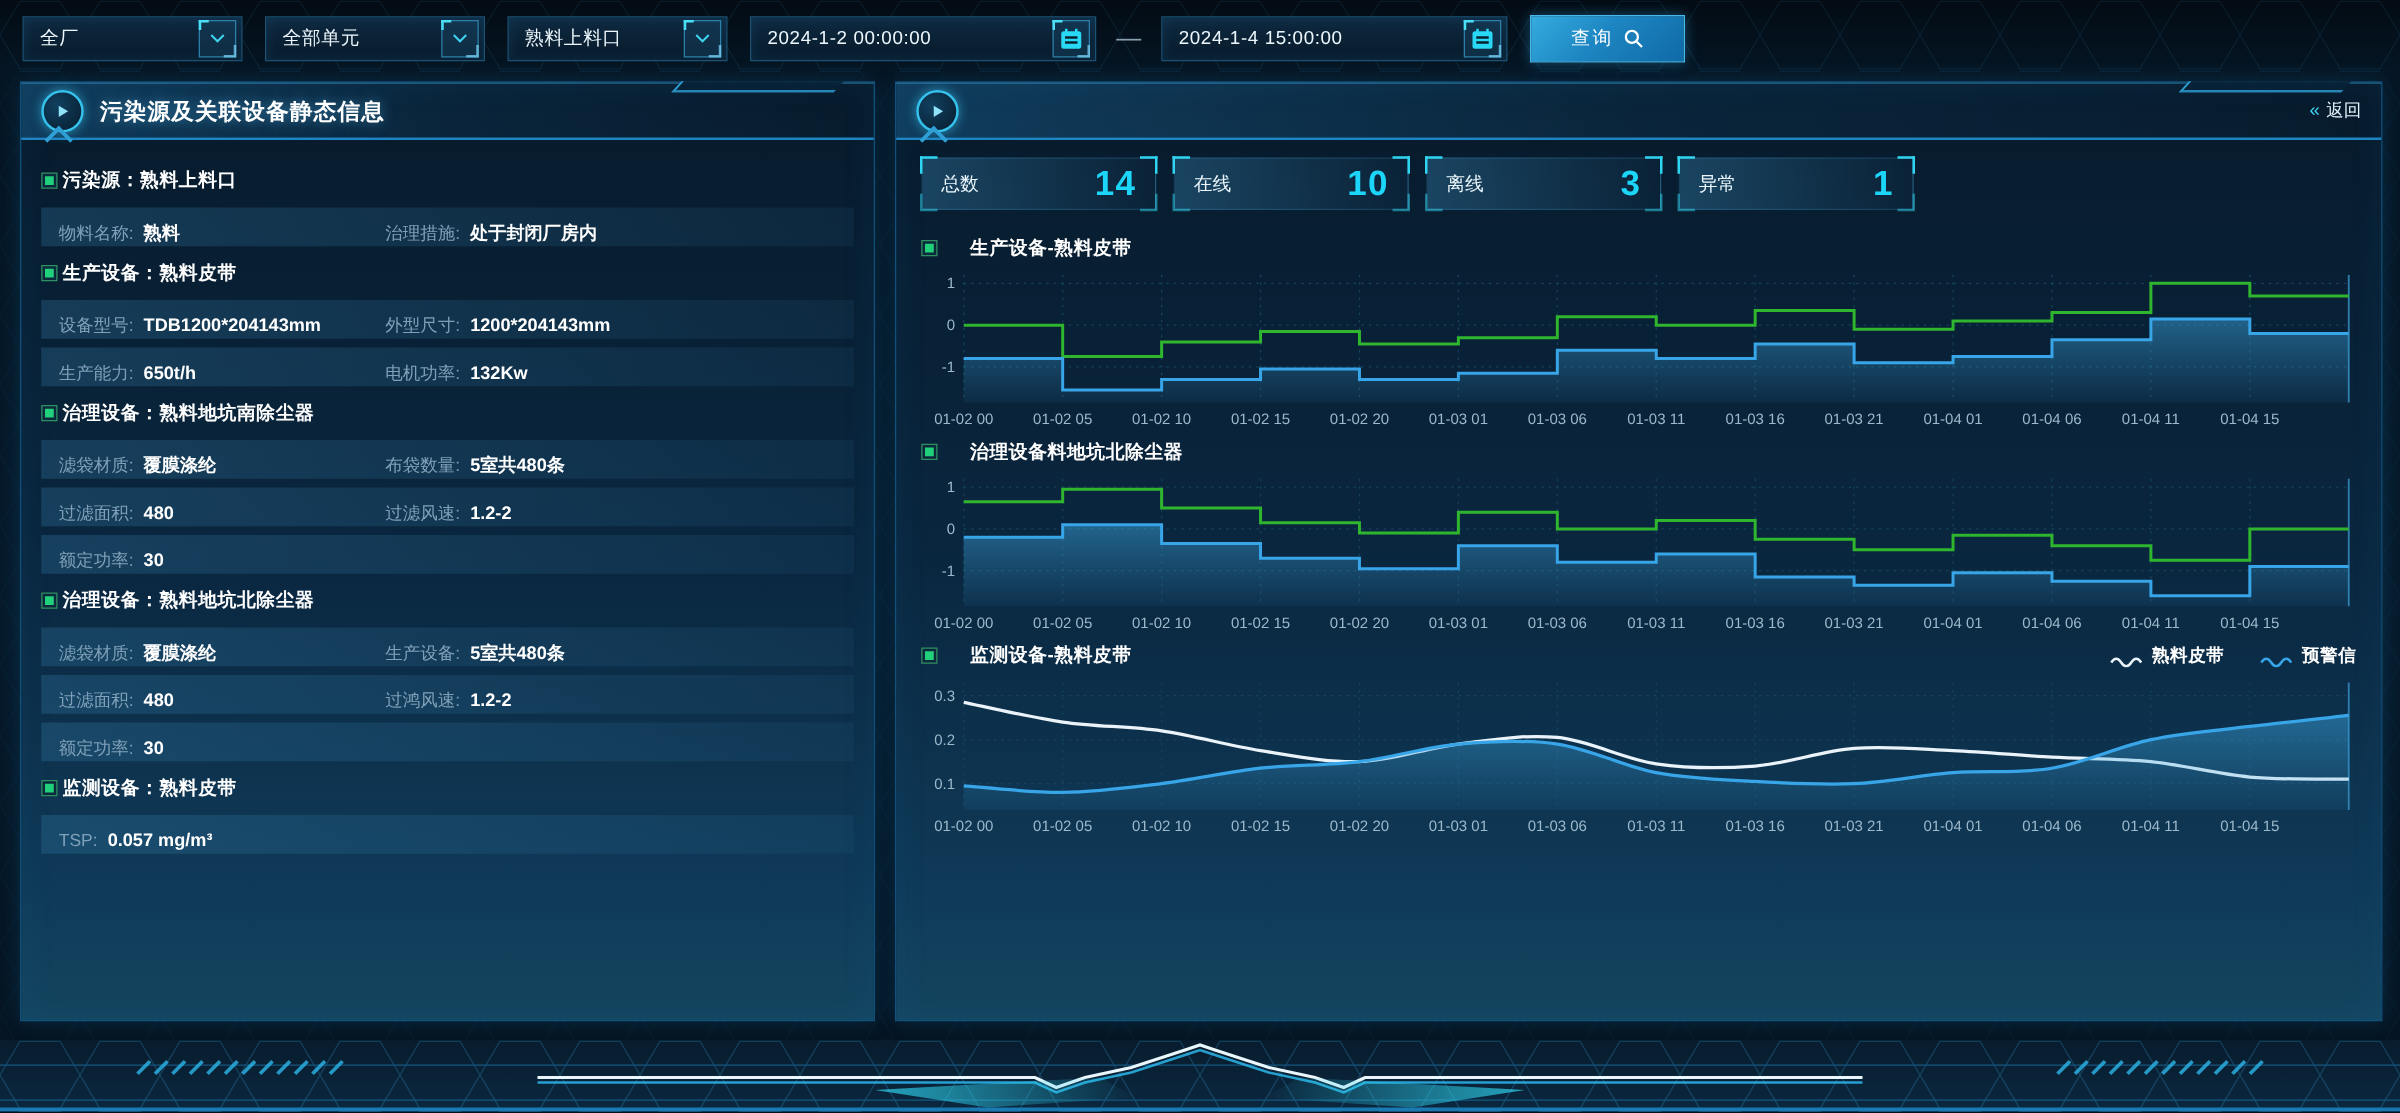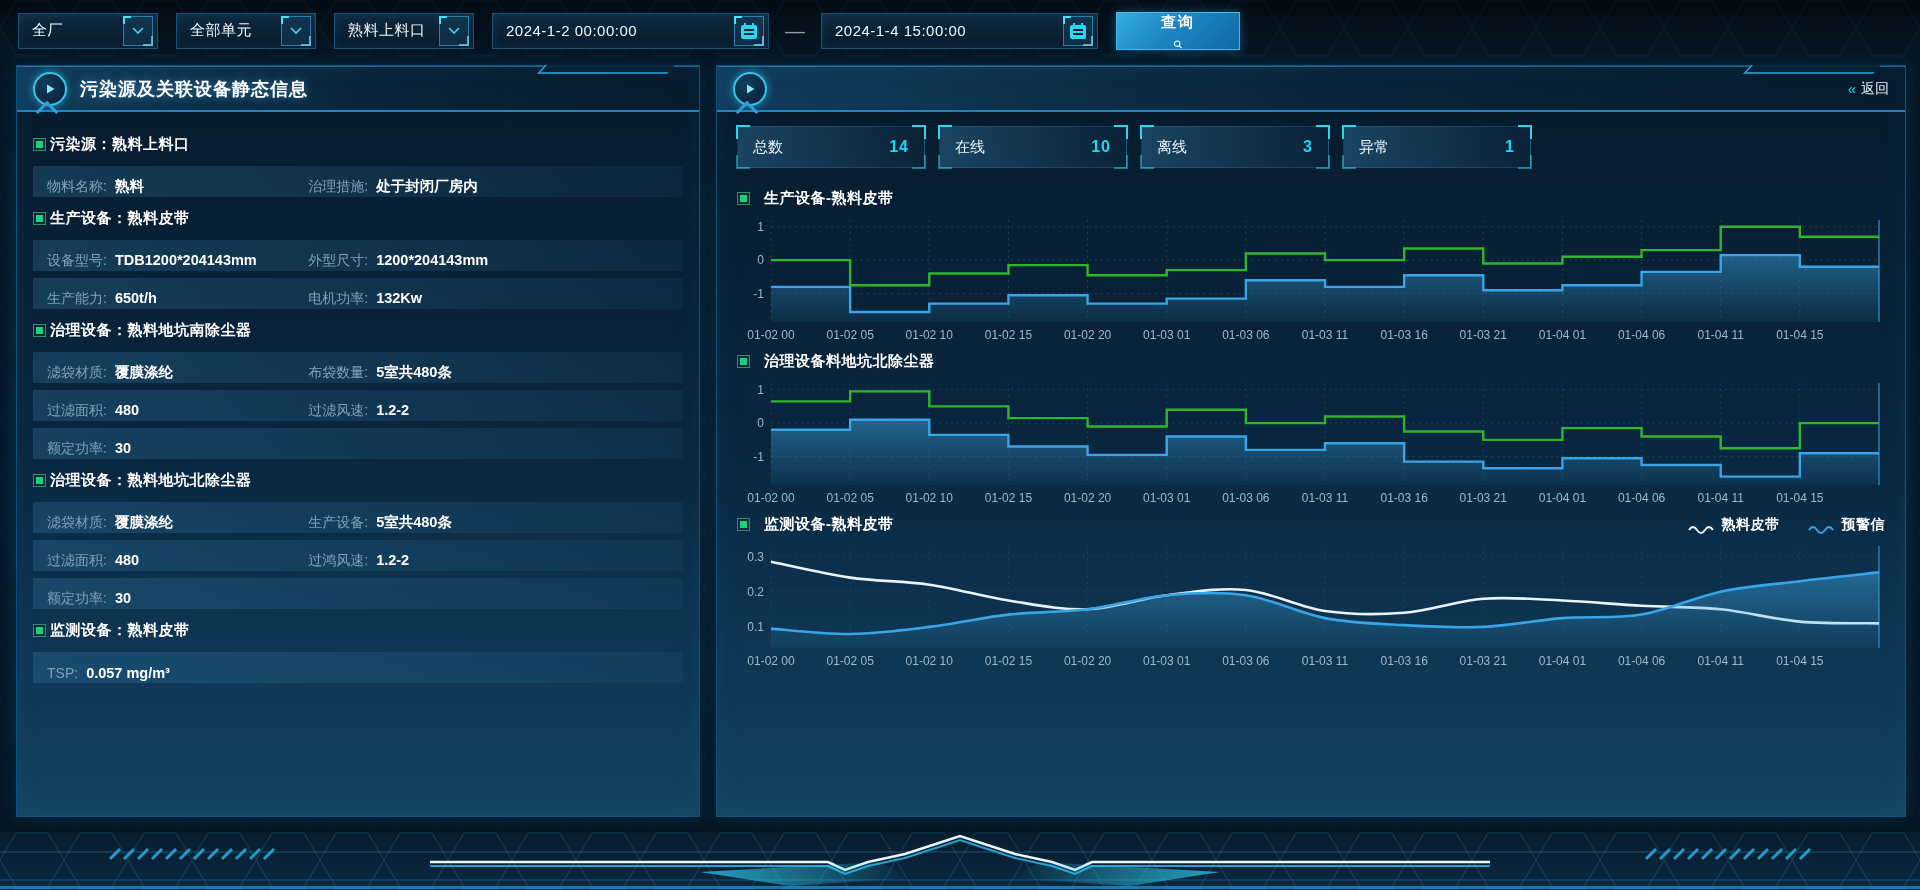--- a/index.html
+++ b/index.html
@@ -7,34 +7,34 @@
   .page{position:relative;width:1920px;height:890px;
     background:linear-gradient(180deg,#030b13 0%,#051523 6%,#061a2b 55%,#051523 92%,#03101b 100%);}
   .bg-hex{position:absolute;inset:0;pointer-events:none;z-index:0;}
 
   
   .topbar{position:relative;z-index:3;display:flex;align-items:center;gap:18px;padding:12px 18px 10px;height:37px;}
   .sel,.date{display:flex;align-items:center;justify-content:space-between;height:36px;
     background:linear-gradient(180deg,#0e2940 0%,#081b2b 100%);
     border:1px solid #1b5274;box-shadow:inset 0 0 10px rgba(35,130,190,.18);
     padding:0 4px 0 13px;box-sizing:border-box;position:relative;}
-  .sel{width:140px;cursor:pointer;}
+  .sel{width:176px;cursor:pointer;}
   .date{width:277px;cursor:pointer;}
   .sel .txt,.date .txt{font-size:15px;color:#ecf6fc;letter-spacing:.5px;white-space:nowrap;}
   .iconbox{width:28px;height:28px;border:1px solid #2c7fa8;background:rgba(26,74,105,.38);
     display:flex;align-items:center;justify-content:center;position:relative;flex:0 0 auto;}
   .iconbox::before{content:'';position:absolute;left:-1px;top:-1px;width:6px;height:6px;
     border-left:2px solid #49e0f8;border-top:2px solid #49e0f8;}
   .iconbox::after{content:'';position:absolute;right:-1px;bottom:-1px;width:8px;height:8px;
     border-right:2px solid rgba(120,210,245,.75);border-bottom:2px solid rgba(120,210,245,.75);}
   .dash{color:#8aa0b1;font-size:20px;line-height:36px;margin:0 -2px;}
   .qbtn{width:122px;height:36px;border:1px solid #46b9ea;cursor:pointer;
     background:linear-gradient(135deg,#35acdf 0%,#1d86c2 45%,#0f6aa6 100%);
     display:flex;align-items:center;justify-content:center;gap:8px;
-    font-size:15px;font-weight:bold;color:#fff;letter-spacing:2px;box-shadow:0 0 10px rgba(50,170,230,.4);flex-direction:column;}
+    font-size:15px;font-weight:normal;color:#fff;letter-spacing:2px;box-shadow:0 0 10px rgba(50,170,230,.4);}
 
   
   .main{position:relative;z-index:2;display:flex;gap:16px;padding:6px 16px 0;}
   .panel{position:relative;border:1px solid #11527d;height:752px;box-sizing:border-box;
     background:linear-gradient(180deg,#071a2b 0%,#0a2740 52%,#0f3a58 86%,#14455f 100%);
     box-shadow:0 0 16px rgba(25,125,185,.22), inset 0 0 26px rgba(25,125,185,.10);}
   .panel-left{width:684px;flex:0 0 auto;}
   .panel-right{flex:1 1 auto;}
   .phead{position:relative;height:46px;display:flex;align-items:center;gap:13px;padding:0 16px;
     background:linear-gradient(90deg,rgba(34,125,185,.34) 0%,rgba(34,125,185,.10) 50%,rgba(34,125,185,0) 100%);
@@ -72,23 +72,23 @@
     display:flex;align-items:center;justify-content:space-between;padding:0 15px;
     background:linear-gradient(90deg,rgba(56,134,180,.38),rgba(22,62,96,.16));
     border:1px solid rgba(70,170,220,.20);}
   .stat::before,.stat::after{content:'';position:absolute;top:-2px;width:12px;height:12px;}
   .stat::before{left:-2px;border-left:2px solid #2fd5f0;border-top:2px solid #2fd5f0;}
   .stat::after{right:-2px;border-right:2px solid #2fd5f0;border-top:2px solid #2fd5f0;}
   .stat .bl,.stat .br{position:absolute;bottom:-2px;width:12px;height:12px;}
   .stat .bl{left:-2px;border-left:2px solid rgba(47,213,240,.5);border-bottom:2px solid rgba(47,213,240,.5);}
   .stat .br{right:-2px;border-right:2px solid rgba(47,213,240,.5);border-bottom:2px solid rgba(47,213,240,.5);}
   .stat .sl{font-size:15px;color:#eaf6fc;}
-  .stat .sv{font-size:16px;font-weight:bold;color:#1bd6f8;letter-spacing:1px;}
-
-  .chart-title{display:flex;align-items:center;gap:14px;height:27px;font-size:15px;font-weight:bold;
+  .stat .sv{font-size:28px;font-weight:bold;color:#1bd6f8;letter-spacing:1px;}
+
+  .chart-title{display:flex;align-items:center;gap:26px;height:27px;font-size:15px;font-weight:bold;
     margin:2px 0 2px;letter-spacing:.5px;}
   .legend{margin-left:auto;display:flex;gap:28px;align-items:center;}
   .legend .li{display:flex;align-items:flex-end;gap:8px;font-size:14px;font-weight:bold;color:#fff;cursor:pointer;}
   .chart-svg{display:block;}
 
   .footer{position:absolute;left:0;bottom:0;width:1920px;height:58px;z-index:1;}
 </style>
 </head>
 <body>
 <div class="page">

